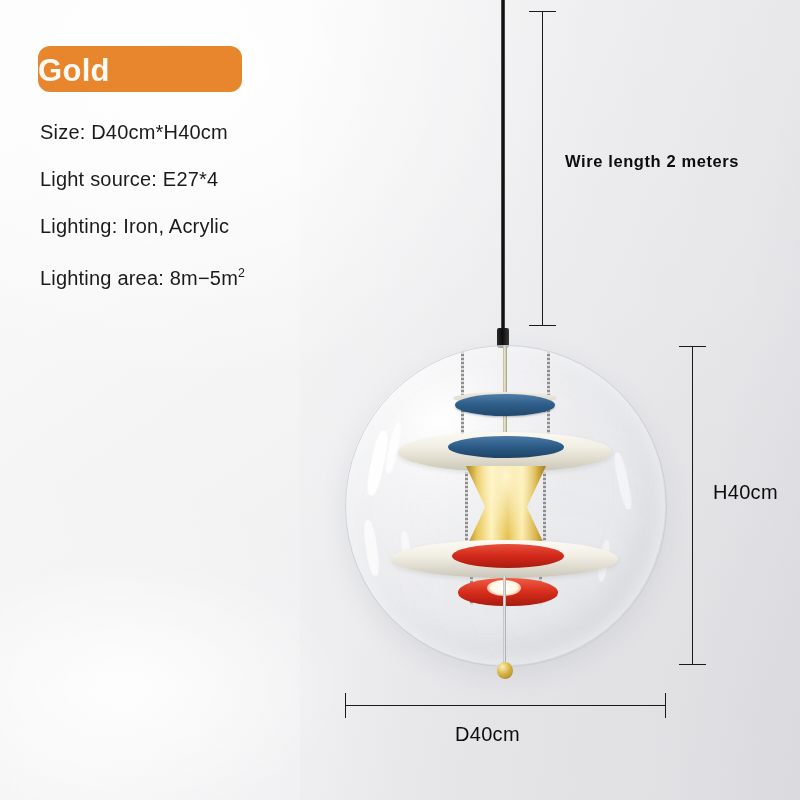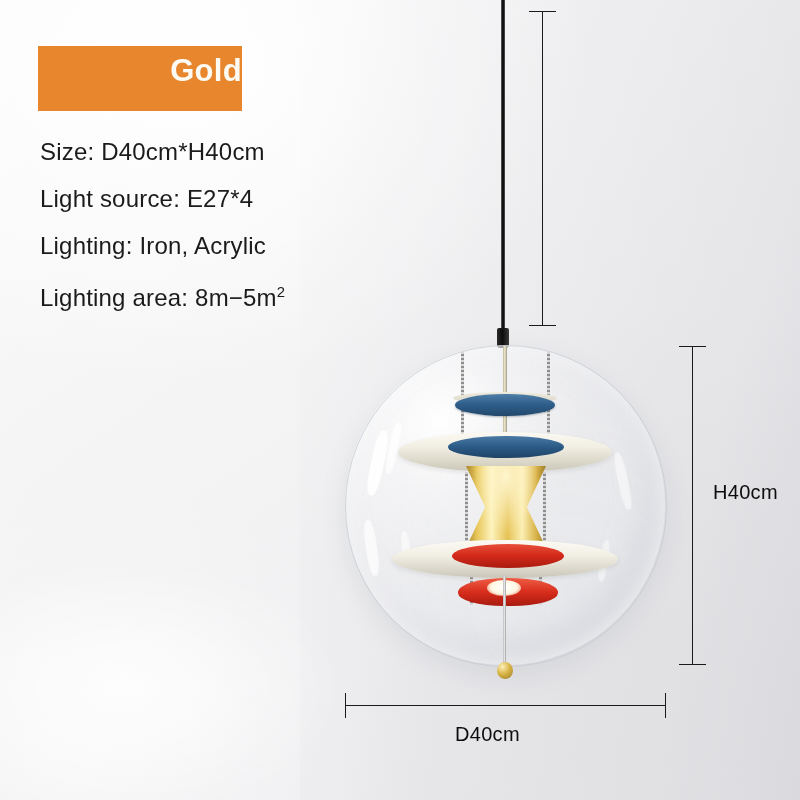--- a/index.html
+++ b/index.html
@@ -35,31 +35,32 @@
   
   #spec-panel {
     position: absolute;
     left: 38px;
     top: 46px;
     width: 360px;
   }
   #variant-badge {
     display: block;
     width: 204px;
-    height: 65px;
+    height: 46px;
     line-height: 49px;
-    text-align: right;
+    text-align: left;
     color: #fdfaf4;
     font-size: 31px;
     font-weight: bold;
     letter-spacing: 0.3px;
+    border-radius: 12px;
   }
   .spec-line {
     color: #1b1b1b;
-    font-size: 24px;
+    font-size: 20px;
     line-height: 47px;
     white-space: nowrap;
     letter-spacing: 0.2px;
   }
   #spec-list { margin-top: 17px; margin-left: 2px; }
   .spec-line sup { font-size: 0.62em; vertical-align: super; }
 
   
   #lamp {
     position: absolute;
@@ -313,20 +314,21 @@
     <div id="bulb-glow"></div>
 
     <div id="stem-lower"></div>
     <div id="finial"></div>
   </div>
 
   <div class="dim-line-v" id="wire-dim-line"></div>
   <div class="dim-cap-h" id="wire-cap-top"></div>
   <div class="dim-cap-h" id="wire-cap-bot"></div>
   <div id="wire-note">
+    <div>Wire length 2 meters</div>
   </div>
 
   <div class="dim-line-v" id="height-dim-line"></div>
   <div class="dim-cap-h" id="height-cap-top"></div>
   <div class="dim-cap-h" id="height-cap-bot"></div>
   <div class="dim-label" id="height-label">H40cm</div>
 
   <div class="dim-line-h" id="width-dim-line"></div>
   <div class="dim-cap-v" id="width-cap-left"></div>
   <div class="dim-cap-v" id="width-cap-right"></div>

